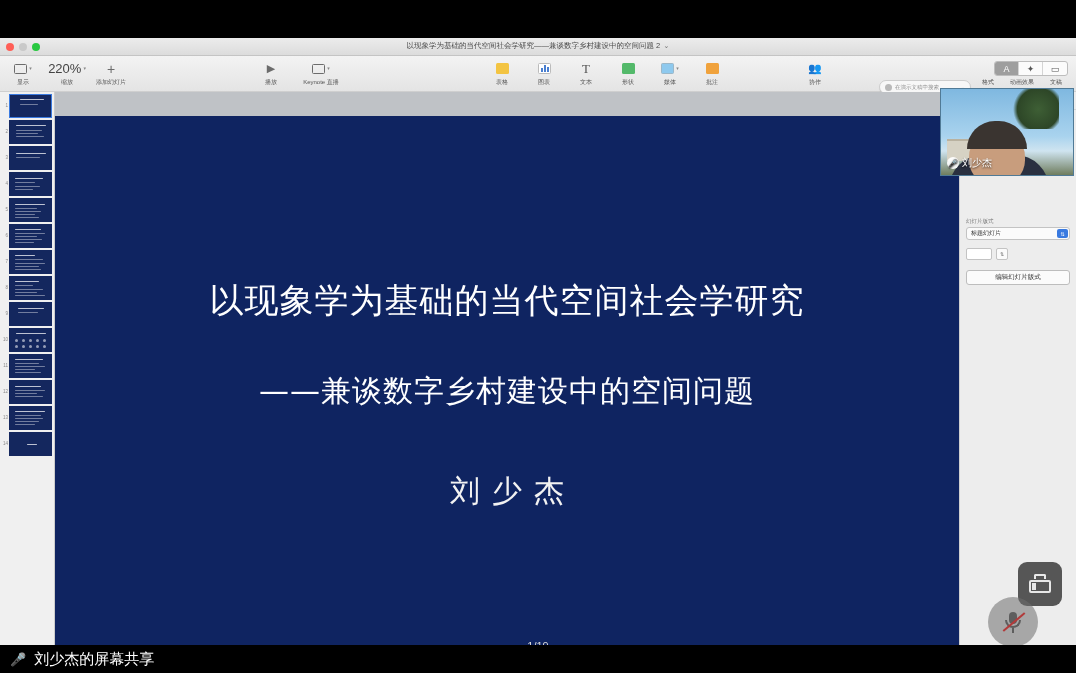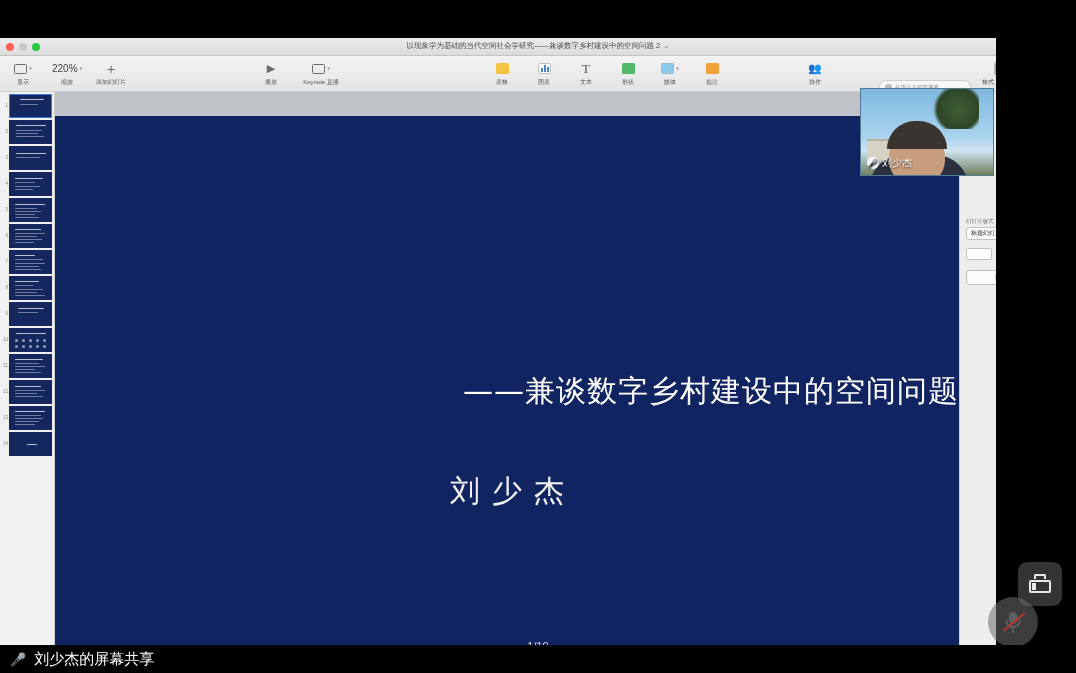--- a/index.html
+++ b/index.html
@@ -9,21 +9,21 @@
     overflow: hidden;
     background: #000;
     font-family: "Liberation Sans", "DejaVu Sans", sans-serif;
   }
 
   #root { position: relative; width: 1076px; height: 673px; background: #000; }
 
   
   #share-area {
     position: absolute; left: 0; top: 38px;
-    width: 996px; height: 607px;
+    width: 1076px; height: 607px;
     background: #be185d;
     overflow: hidden;
   }
 
   
   .titlebar {
     position: absolute; left: 0; top: 0; width: 1076px; height: 18px;
     background: linear-gradient(#ececec, #dcdcdc);
     border-bottom: 1px solid #c4c4c4;
   }
@@ -55,21 +55,21 @@
   .tb-lbl { font-size: 6px; color: #555; margin-top: 2px; white-space: nowrap; }
 
   .tb-left  { left: 8px;  top: 5px; }
   .tb-play  { left: 256px; top: 5px; }
   .tb-mid   { left: 487px; top: 5px; gap: 12px; }
   .tb-collab{ left: 800px; top: 5px; }
 
   .ico-box { width: 13px; height: 10px; border: 1.2px solid #6c6c6c; border-radius: 1.5px; }
   .ico-plus { font-size: 14px; color: #6c6c6c; font-weight: 300; }
   .ico-caret { font-size: 5px; color: #888; margin-left: 2px; }
-  .zoom-val { font-size: 10px; color: #444; }
+  .zoom-val { font-size: 13px; color: #444; }
 
   .sq { width: 13px; height: 11px; border-radius: 1.5px; }
   .sq.yellow { background: #f3c442; }
   .sq.bars { background: #fff; border: 1px solid #bbb; position: relative; overflow: hidden; }
   .sq.bars i { position: absolute; bottom: 1px; width: 2px; background: #4a7fd0; }
   .sq.green { background: #53b96a; }
   .sq.photo { background: #8ec9ee; border: 1px solid #9bb7c8; }
   .sq.orange { background: #f0a23c; }
   .txt-T { font-family: "Liberation Serif", serif; font-size: 13px; color: #555; line-height: 11px; }
 
@@ -127,21 +127,21 @@
     background: #0f2461;
   }
   .slide-title {
     position: absolute; left: 0; right: 0; top: 162px;
     text-align: center; color: #ffffff;
     font-size: 34px; letter-spacing: 1px;
     font-family: "DejaVu Sans", sans-serif; font-weight: 400;
   }
   .slide-sub {
     position: absolute; left: 0; right: 0; top: 255px;
-    text-align: right; color: #ffffff;
+    text-align: center; color: #ffffff;
     font-size: 30px; letter-spacing: 1px;
     font-family: "DejaVu Sans", sans-serif; font-weight: 400;
   }
   .slide-author {
     position: absolute; left: 0; right: 0; top: 355px;
     text-align: center; color: #f2f2f2;
     font-size: 30px; letter-spacing: 12px; text-indent: 12px;
     font-family: "DejaVu Serif", serif;
   }
 
@@ -503,20 +503,21 @@
           <div class="thumb-row">
             <div class="thumb-num">14</div>
             <div class="thumb">
               <span class="tl" style="left: 17px; top: 11px; width: 10px;"></span>
             </div>
           </div>
         </div>
 
       <div class="canvas-wrap">
         <div class="slide-stage">
+          <div class="slide-title">以现象学为基础的当代空间社会学研究</div>
           <div class="slide-sub">——兼谈数字乡村建设中的空间问题</div>
           <div class="slide-author">刘少杰</div>
         </div>
       </div>
 
       <div class="inspector">
         <div class="insp-head">
           <span class="muted">幻灯片版式</span>
           <span class="strong">标题幻灯片</span>
         </div>

